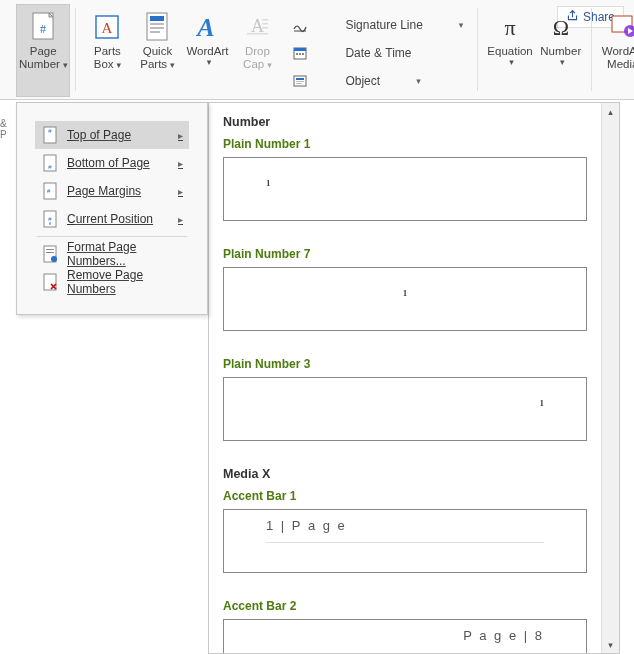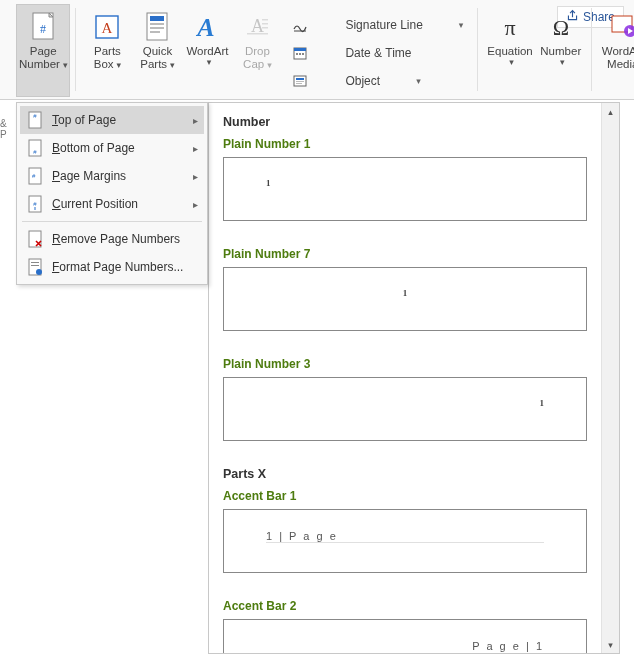--- a/index.html
+++ b/index.html
@@ -119,22 +119,23 @@
   }
   
   .menu {
     position: absolute;
     left: 16px;
     top: 102px;
     width: 192px;
     background: #f8f8f8;
     border: 1px solid #c8c8c8;
     box-shadow: 2px 2px 4px rgba(0,0,0,0.15);
-    padding: 3px;
+    padding: 18px;
     z-index: 5;
+    text-decoration: underline;
   }
   .menu-item {
     display: flex;
     align-items: center;
     height: 28px;
     padding: 0 6px;
     cursor: pointer;
     position: relative;
   }
   .menu-item:hover, .menu-item.hover { background: #d8d8d8; }
@@ -205,22 +206,22 @@
   }
   .g-num {
     position: absolute;
     top: 20px;
     font-size: 9px;
     font-weight: bold;
     font-family: Georgia, serif;
   }
   .g-accent {
     position: absolute;
-    top: 20px;
-    font-size: 11px;
+    top: 8px;
+    font-size: 13px;
     letter-spacing: 2px;
     color: #555;
   }
   .g-rule {
     position: absolute;
     top: 32px;
     height: 1px;
     background: #e0e0e0;
   }
   .u { text-decoration: underline; }
@@ -431,36 +432,36 @@
         </svg>
     </span>
     <span class="mlbl"><span class="u">C</span>urrent Position</span>
     <span class="arrow">▸</span>
   </div>
   <div class="menu-sep"></div>
   <div class="menu-item">
     <span class="mic">
       <svg width="16" height="18" viewBox="0 0 16 18">
           <rect x="2" y="1" width="12" height="16" fill="#fff" stroke="#888"></rect>
-          <path d="M9 11 L14 16 M14 11 L9 16" stroke="#c00" stroke-width="1.6"></path>
-        </svg>
-    </span>
-    <span class="mlbl"><span class="u">R</span>emove Page Numbers</span>
-  </div>
-  <div class="menu-item">
-    <span class="mic">
-      <svg width="16" height="18" viewBox="0 0 16 18">
-          <rect x="2" y="1" width="12" height="16" fill="#fff" stroke="#888"></rect>
           <rect x="4" y="4" width="8" height="1" fill="#888"></rect>
           <rect x="4" y="7" width="8" height="1" fill="#888"></rect>
           <circle cx="12" cy="14" r="3" fill="#2a6fc9"></circle>
         </svg>
     </span>
     <span class="mlbl"><span class="u">F</span>ormat Page Numbers...</span>
   </div>
+  <div class="menu-item">
+    <span class="mic">
+      <svg width="16" height="18" viewBox="0 0 16 18">
+          <rect x="2" y="1" width="12" height="16" fill="#fff" stroke="#888"></rect>
+          <path d="M9 11 L14 16 M14 11 L9 16" stroke="#c00" stroke-width="1.6"></path>
+        </svg>
+    </span>
+    <span class="mlbl"><span class="u">R</span>emove Page Numbers</span>
+  </div>
 </div>
 
 <div class="gallery">
   <div class="gallery-scroll">
     <div class="g-head">Number</div>
 
     <div class="g-subhead">Plain Number 1</div>
     <div class="g-item">
       <span class="g-num" style="left:42px">1</span>
     </div>
@@ -468,31 +469,31 @@
     <div class="g-subhead">Plain Number 7</div>
     <div class="g-item">
       <span class="g-num" style="left:50%;transform:translateX(-50%)">1</span>
     </div>
 
     <div class="g-subhead">Plain Number 3</div>
     <div class="g-item">
       <span class="g-num" style="right:42px">1</span>
     </div>
 
-    <div class="g-head" style="margin-top:8px">Parts X</div>
+    <div class="g-head" style="margin-top:8px">Media X</div>
 
     <div class="g-subhead">Accent Bar 1</div>
     <div class="g-item">
       <span class="g-accent" style="left:42px">1 | P a g e</span>
       <div class="g-rule" style="left:42px;right:42px"></div>
     </div>
 
     <div class="g-subhead">Accent Bar 2</div>
     <div class="g-item" style="margin-bottom:0;border-bottom:none;height:40px">
-      <span class="g-accent" style="right:42px">P a g e | 1</span>
+      <span class="g-accent" style="right:42px">P a g e | 8</span>
     </div>
   </div>
   <div class="scrollbar">
     <div class="sb-btn">▴</div>
     <div class="sb-track"></div>
     <div class="sb-btn" style="position:absolute;bottom:0;left:0;right:0">▾</div>
   </div>
 </div>
 
 </body></html>

